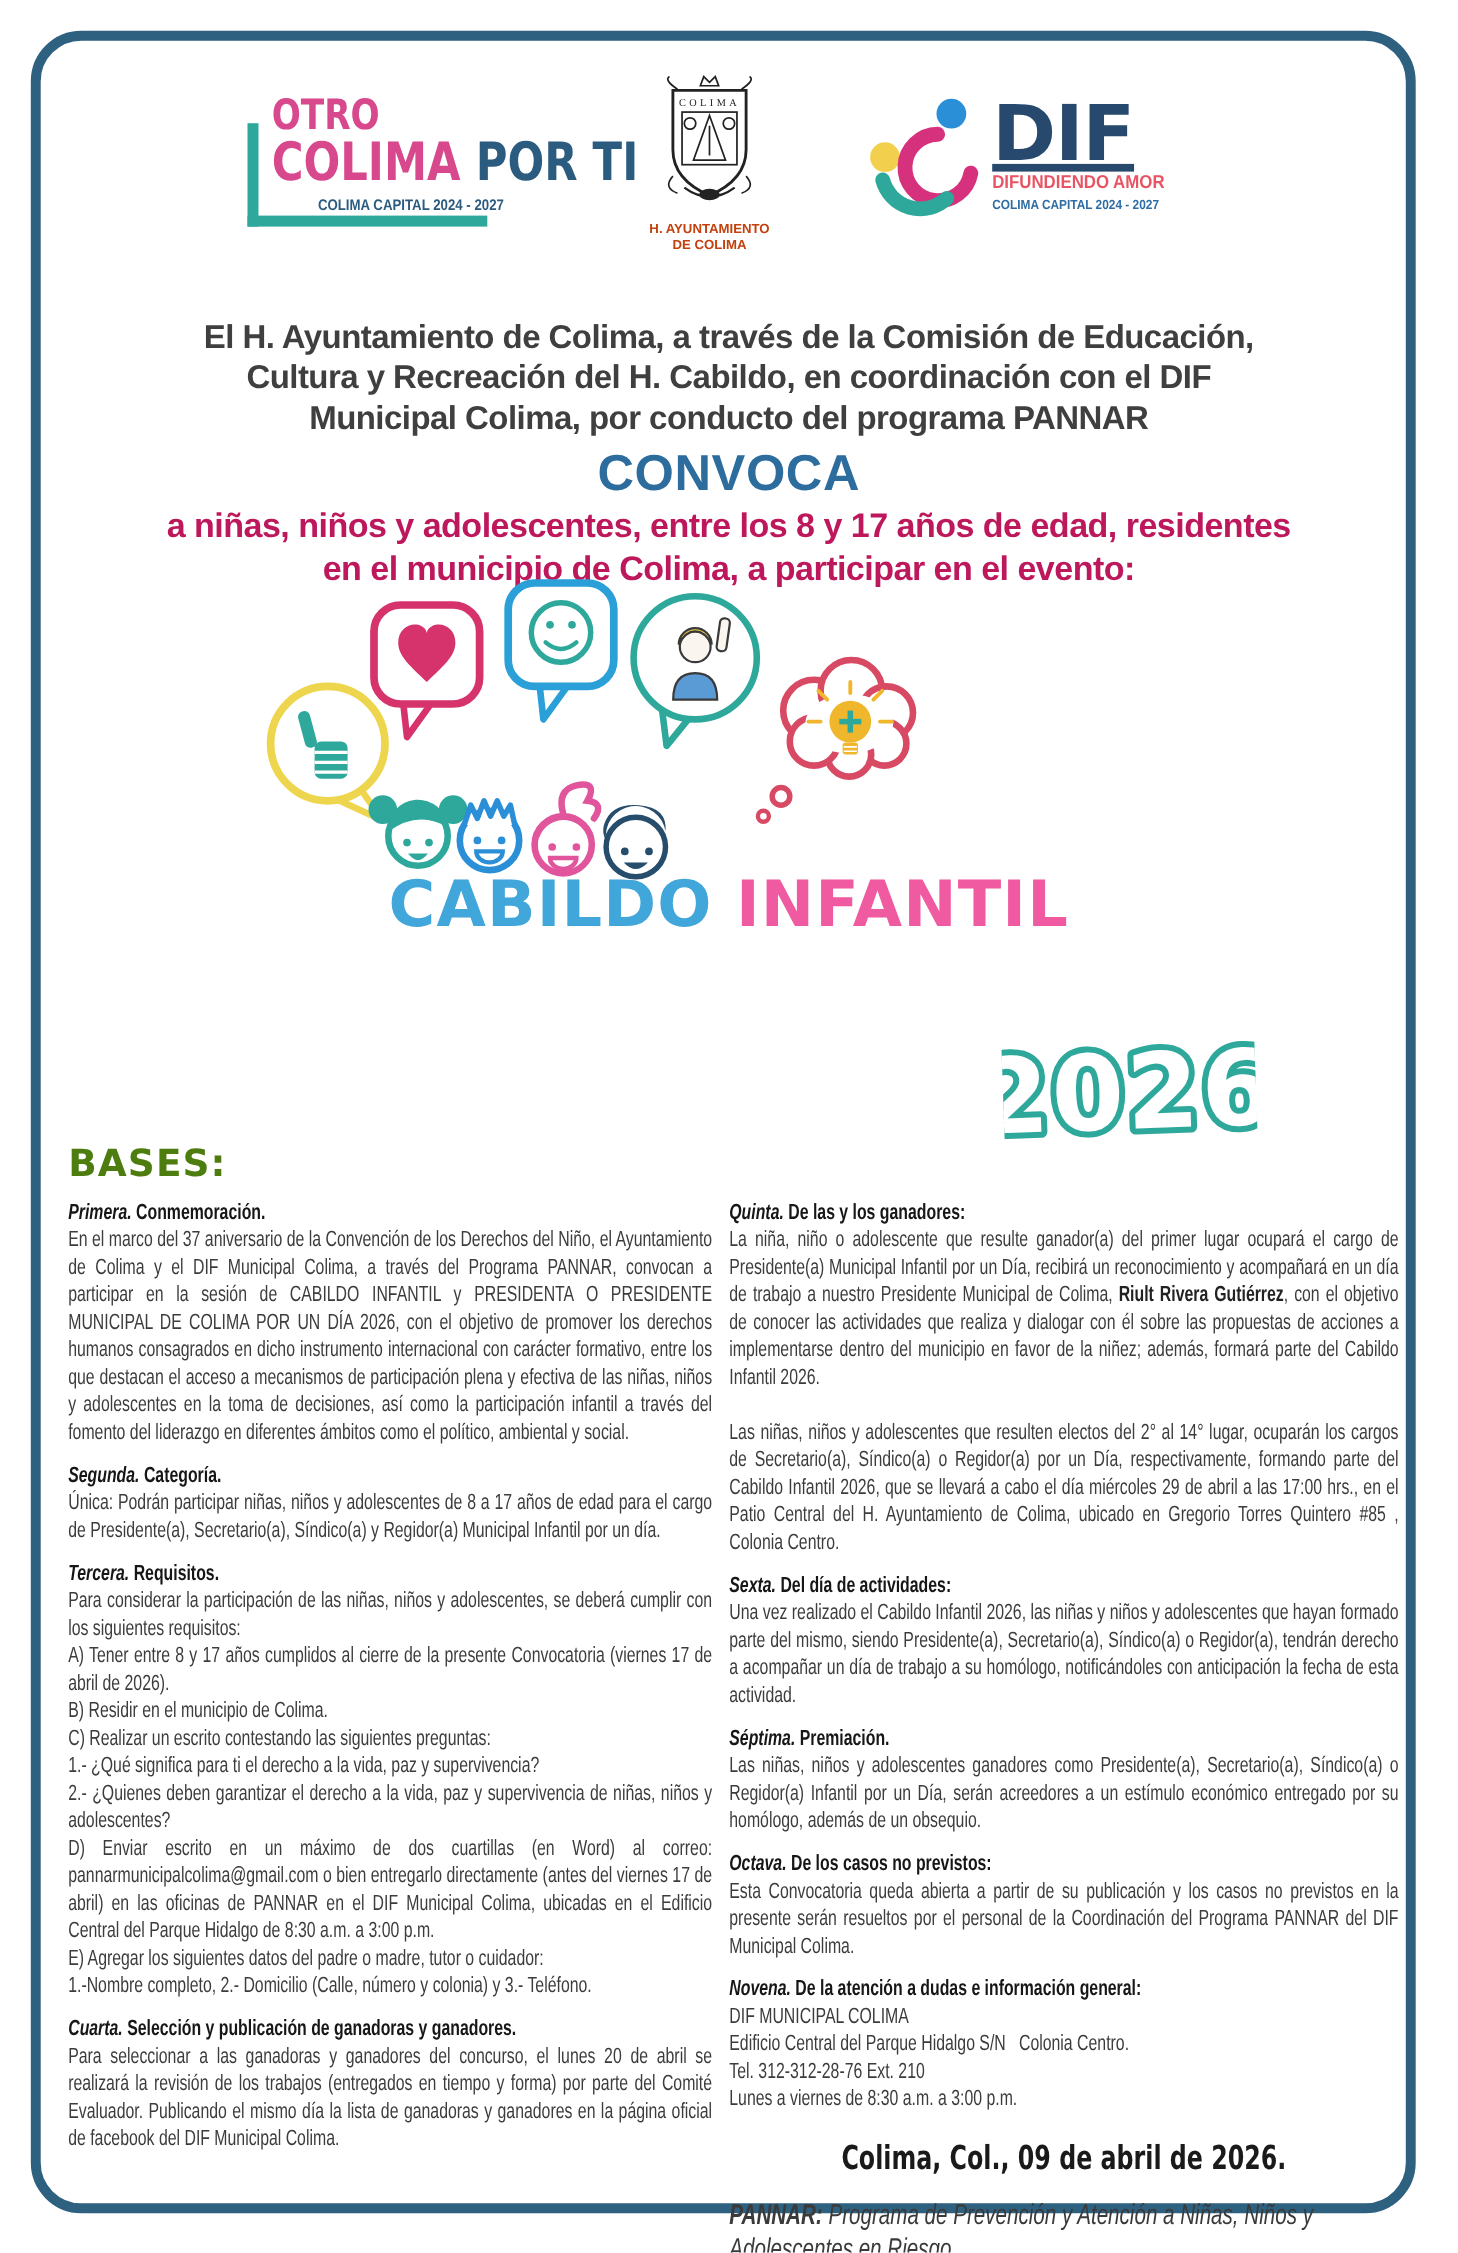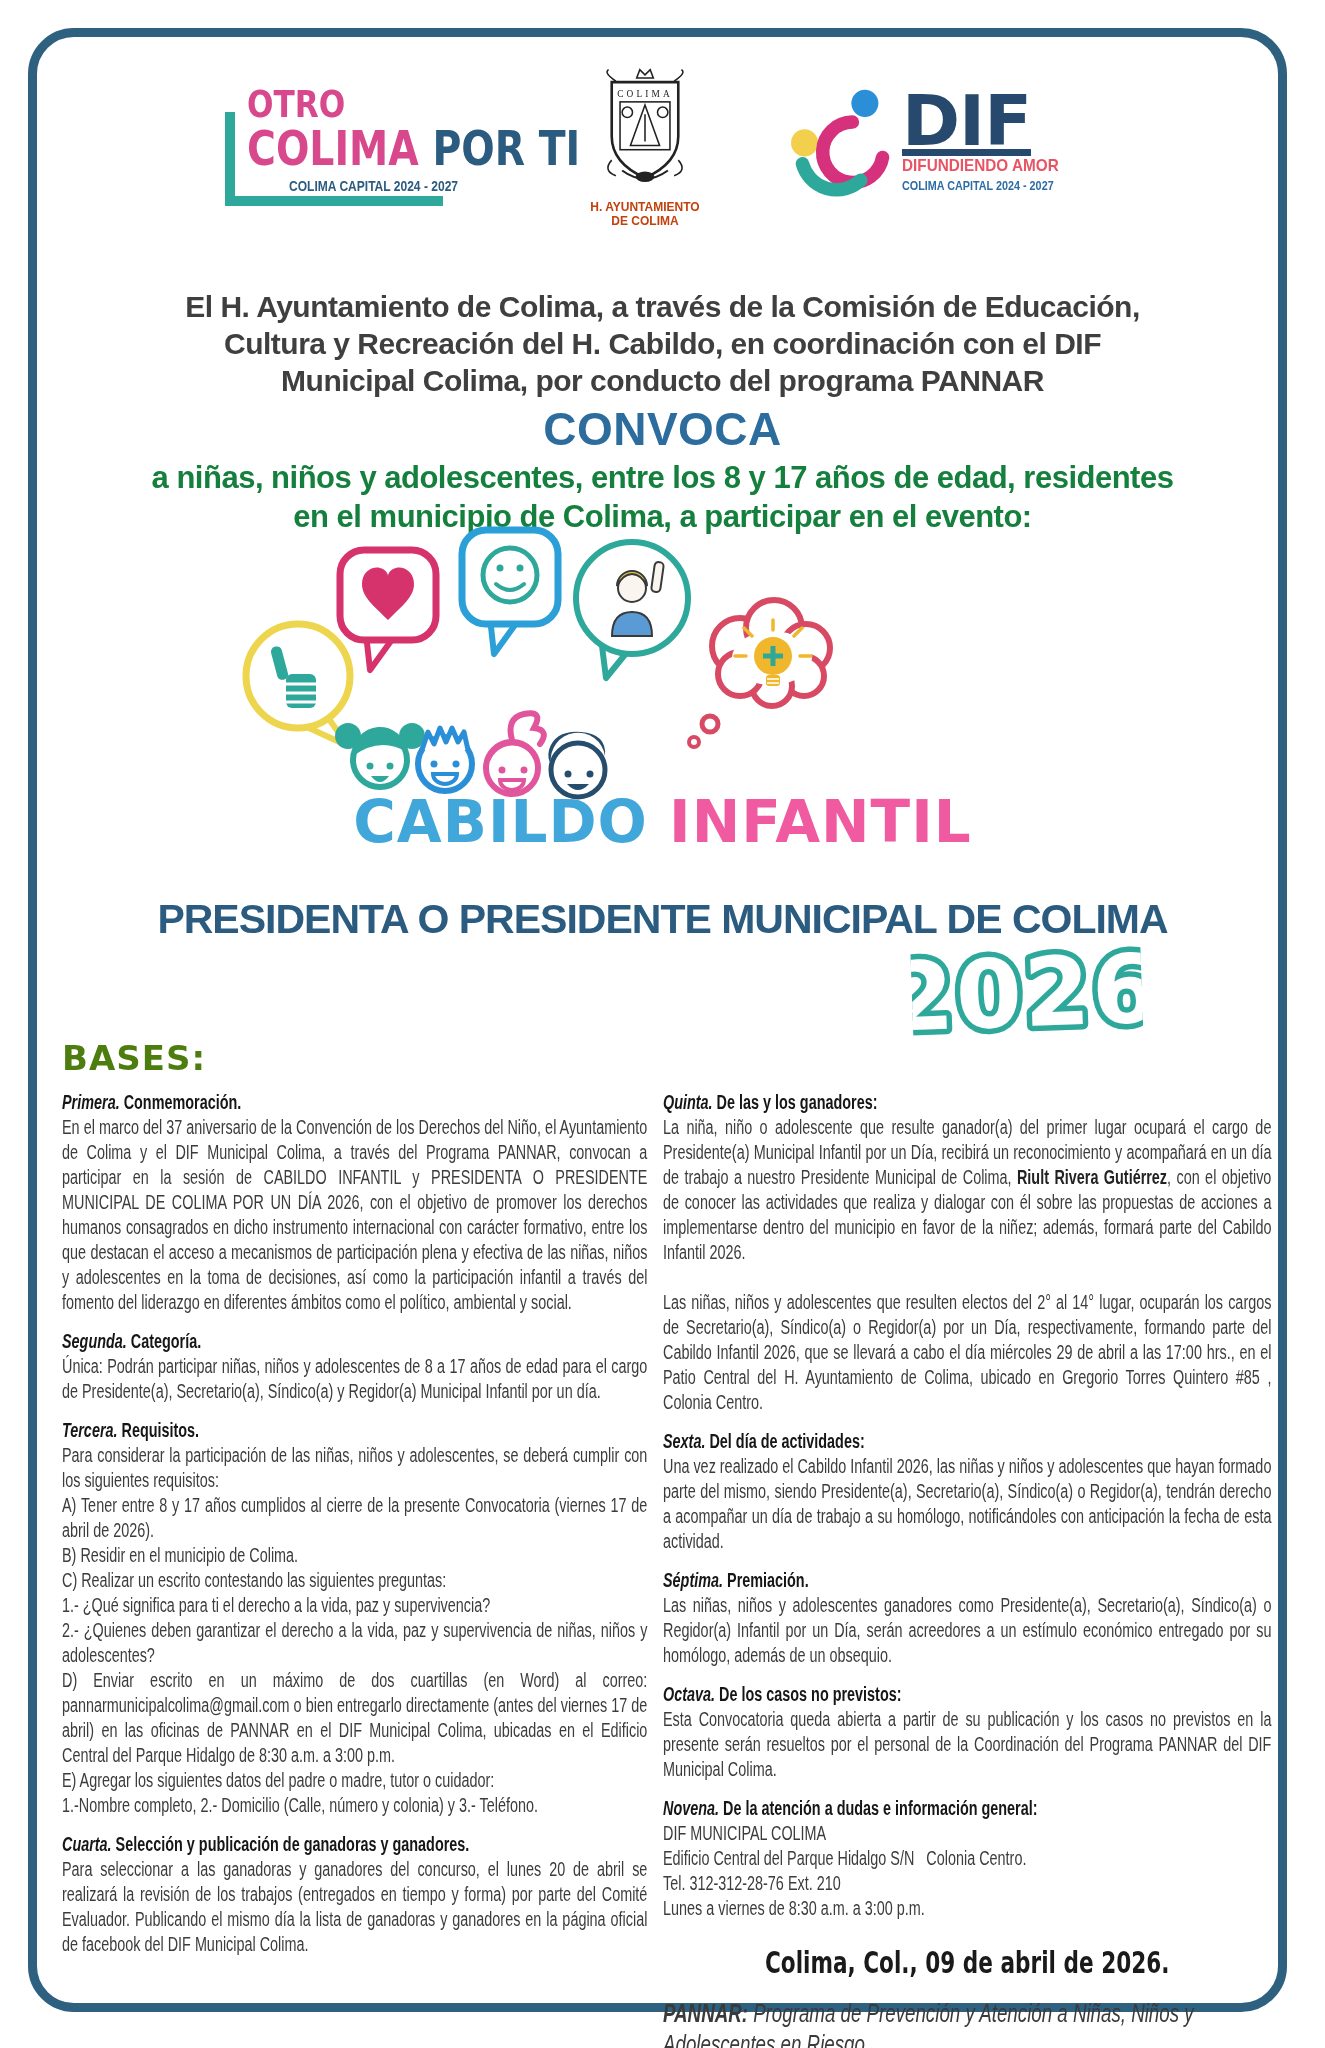--- a/index.html
+++ b/index.html
@@ -26,21 +26,21 @@
   .dif-name{font-weight:bold;font-size:70px;line-height:66px;color:#27496d;font-family:"DejaVu Sans",sans-serif;letter-spacing:-1px;text-decoration:underline;}
   .dif-tag{font-weight:bold;font-size:17px;color:#e85464;margin-top:2px;transform:scaleX(.9);transform-origin:0 0;white-space:nowrap;}
   .dif-cap{font-weight:bold;font-size:12px;color:#2e6da4;margin-top:3px;transform:scaleX(.9);transform-origin:0 0;white-space:nowrap;}
 
   
   .intro1{position:absolute;left:60px;top:288px;width:1205px;text-align:center;
           font-weight:bold;font-size:30px;line-height:37px;color:#3f3f3f;letter-spacing:-.5px;}
   .convoca{position:absolute;left:0;top:402px;width:1325px;text-align:center;
            font-weight:bold;font-size:46px;color:#2d6d9e;letter-spacing:.5px;}
   .intro2{position:absolute;left:60px;top:458px;width:1205px;text-align:center;
-          font-weight:bold;font-size:31px;line-height:39px;color:#15803d;letter-spacing:-.5px;}
+          font-weight:bold;font-size:31px;line-height:39px;color:#be185d;letter-spacing:-.5px;}
 
   .illus{position:absolute;left:240px;top:518px;}
 
   
   .evt-title{position:absolute;left:0;top:788px;width:1325px;text-align:center;white-space:nowrap;
              font-family:"DejaVu Sans",sans-serif;font-weight:bold;font-size:58px;letter-spacing:1px;}
   .evt-title .w1{color:#41a6d9;} .evt-title .w2{color:#ef5aa0;}
   .evt-sub{position:absolute;left:0;top:896px;width:1325px;text-align:center;
            font-weight:bold;font-size:41px;color:#2b5c80;letter-spacing:-1px;}
   .banner-bar{position:absolute;left:160px;top:963px;width:745px;height:64px;background:#2e607f;}
@@ -215,21 +215,20 @@
     <g>
       <circle cx="338" cy="252" r="27" fill="#fff" stroke="#274d6d" stroke-width="5"></circle>
       <path d="M311,246 a27,27 0 0 1 54,-8 q2,-22 -24,-24 q-26,-2 -32,18 q-2,8 2,14 z" fill="#274d6d"></path>
       <circle cx="328" cy="256" r="3.5" fill="#274d6d"></circle>
         <circle cx="350" cy="256" r="3.5" fill="#274d6d"></circle>
       <path d="M327,266 q11,12 22,0 z" fill="#274d6d"></path>
     </g>
   </svg>
 
   <div class="evt-title"><span class="w1">CABILDO</span><span> </span><span class="w2">INFANTIL</span></div>
-  <div class="evt-sub">PRESIDENTA O PRESIDENTE MUNICIPAL DE COLIMA</div>
   <div class="year-wrap">
     <svg width="230" height="112" viewBox="0 0 230 112">
       <text x="112" y="88" text-anchor="middle" font-size="95" font-weight="bold" fill="#ffffff" stroke="#2fa89c" stroke-width="11" paint-order="stroke" stroke-linejoin="round" letter-spacing="2" font-family="DejaVu Sans, sans-serif">2026</text>
     </svg>
   </div>
 
   <div class="bases-h">BASES:</div>
 
   <div class="col col-left">
     <div class="sec">

